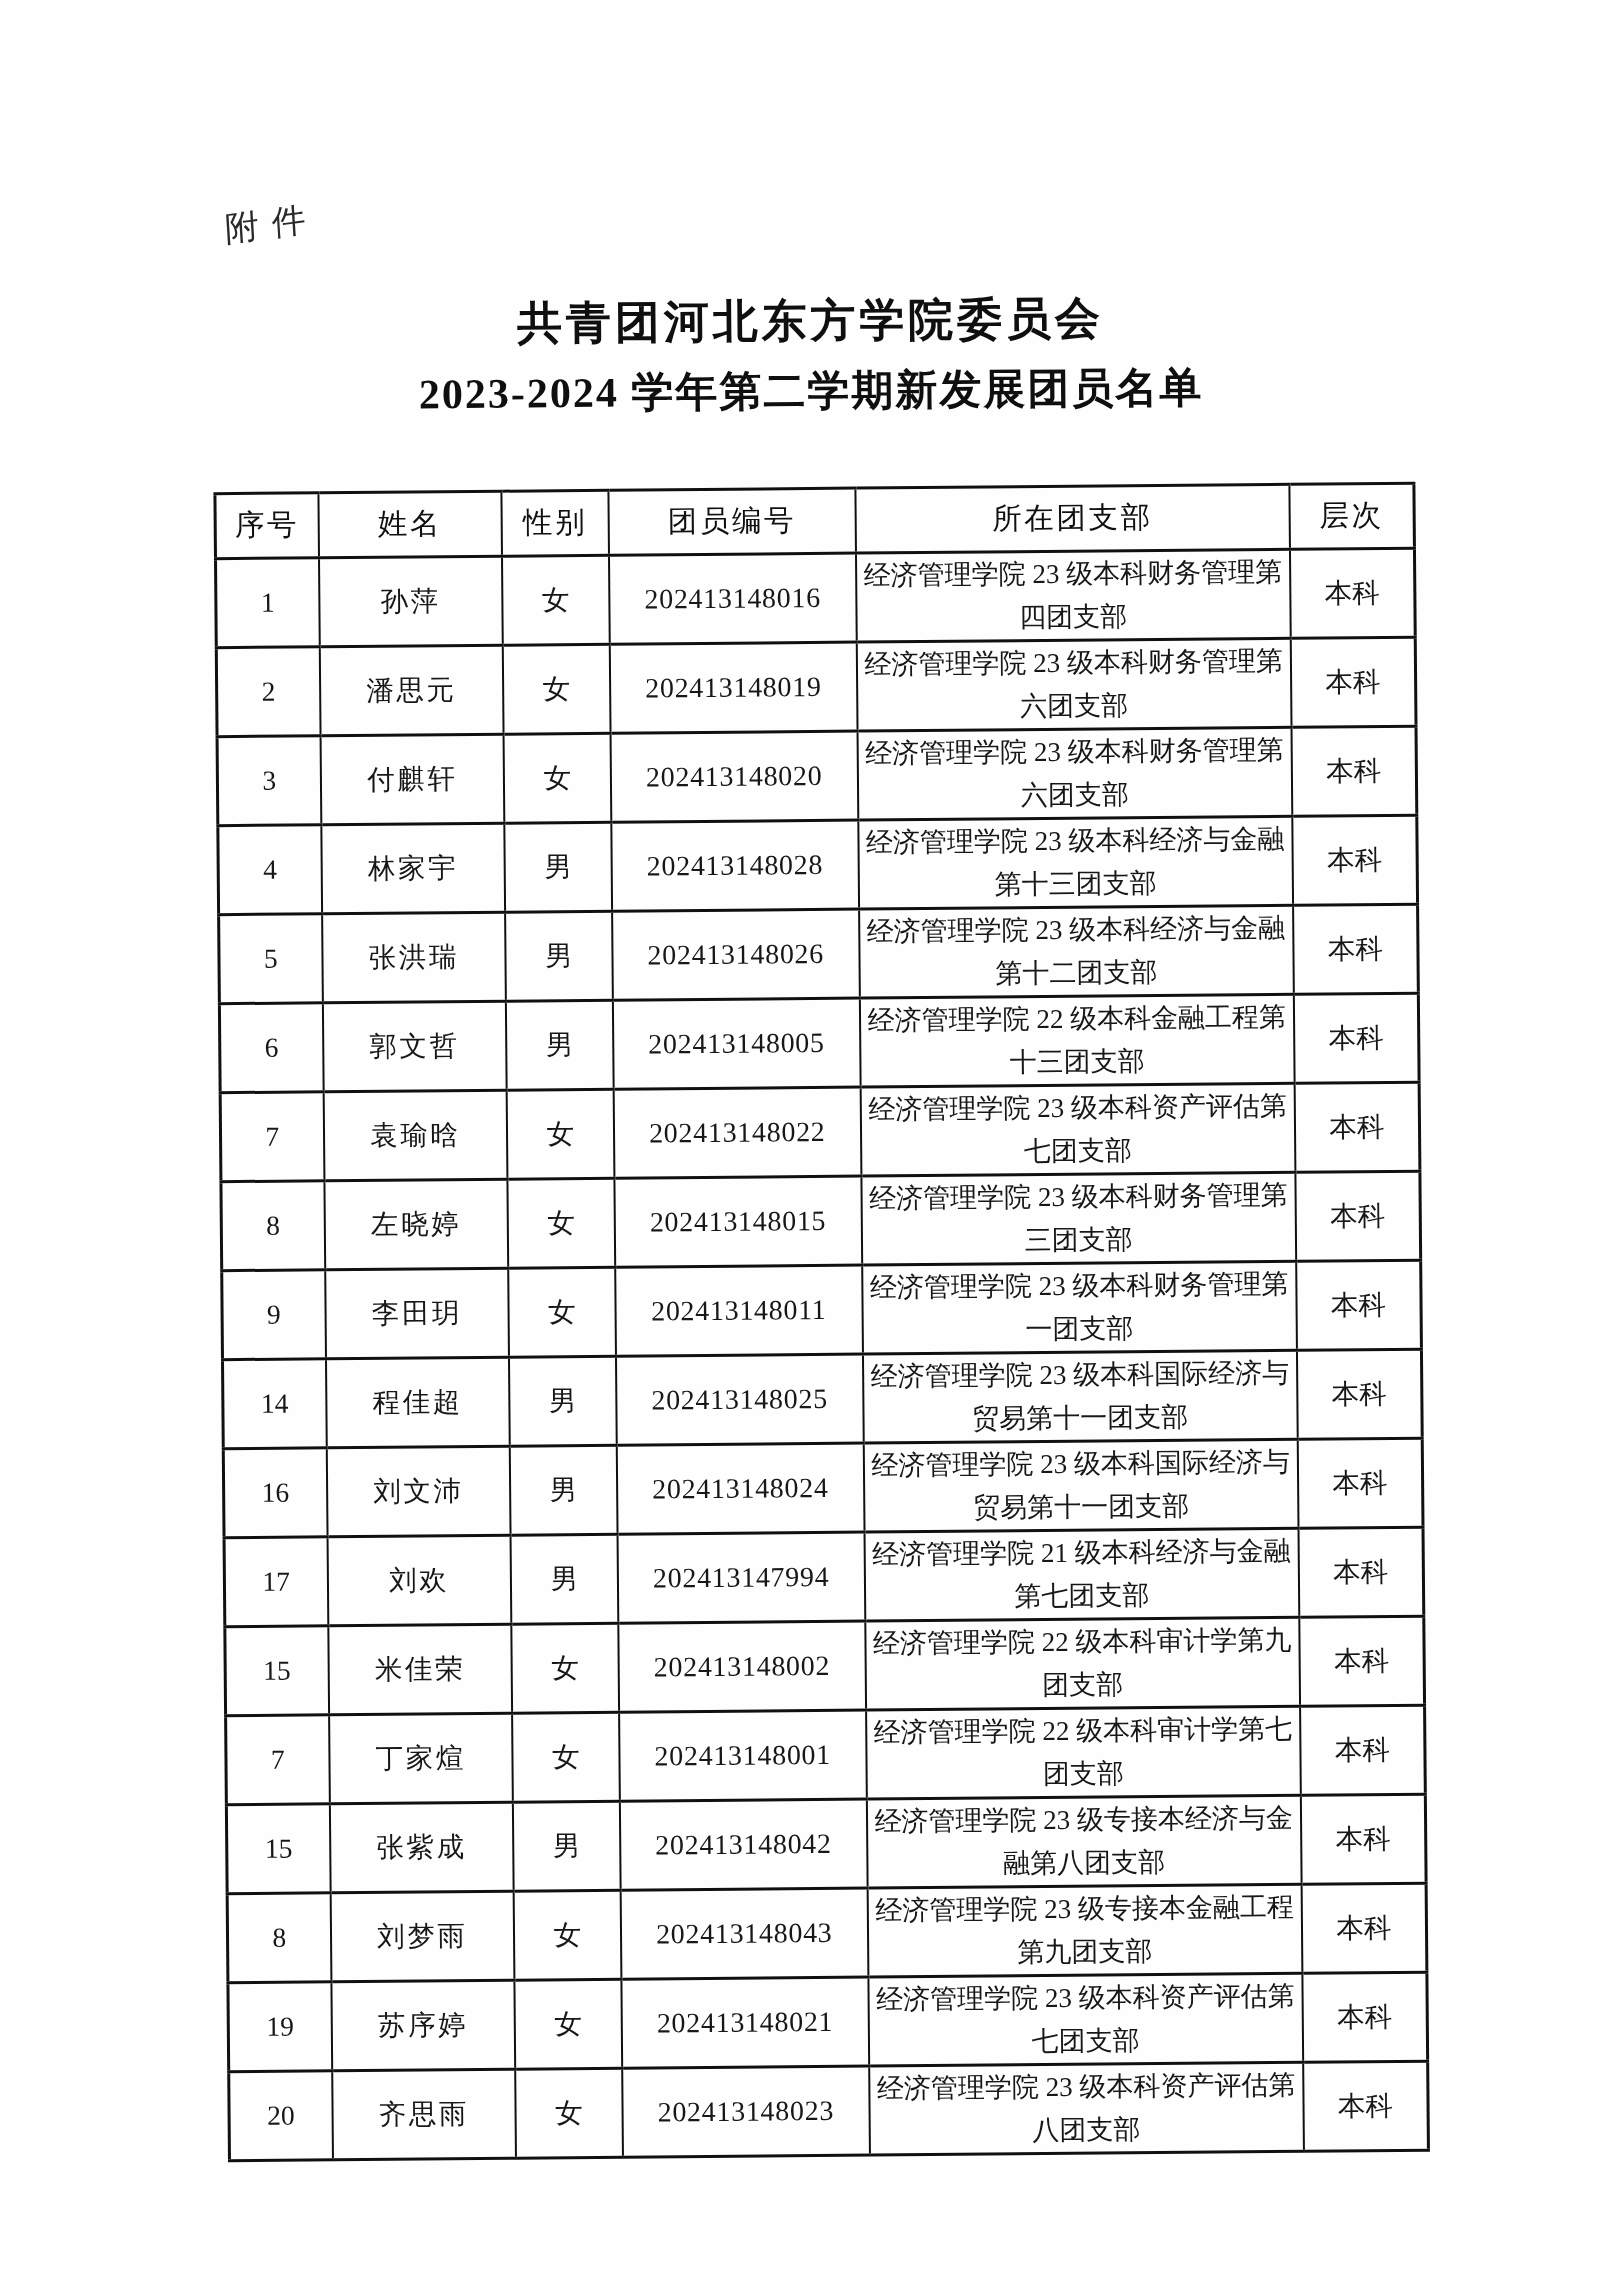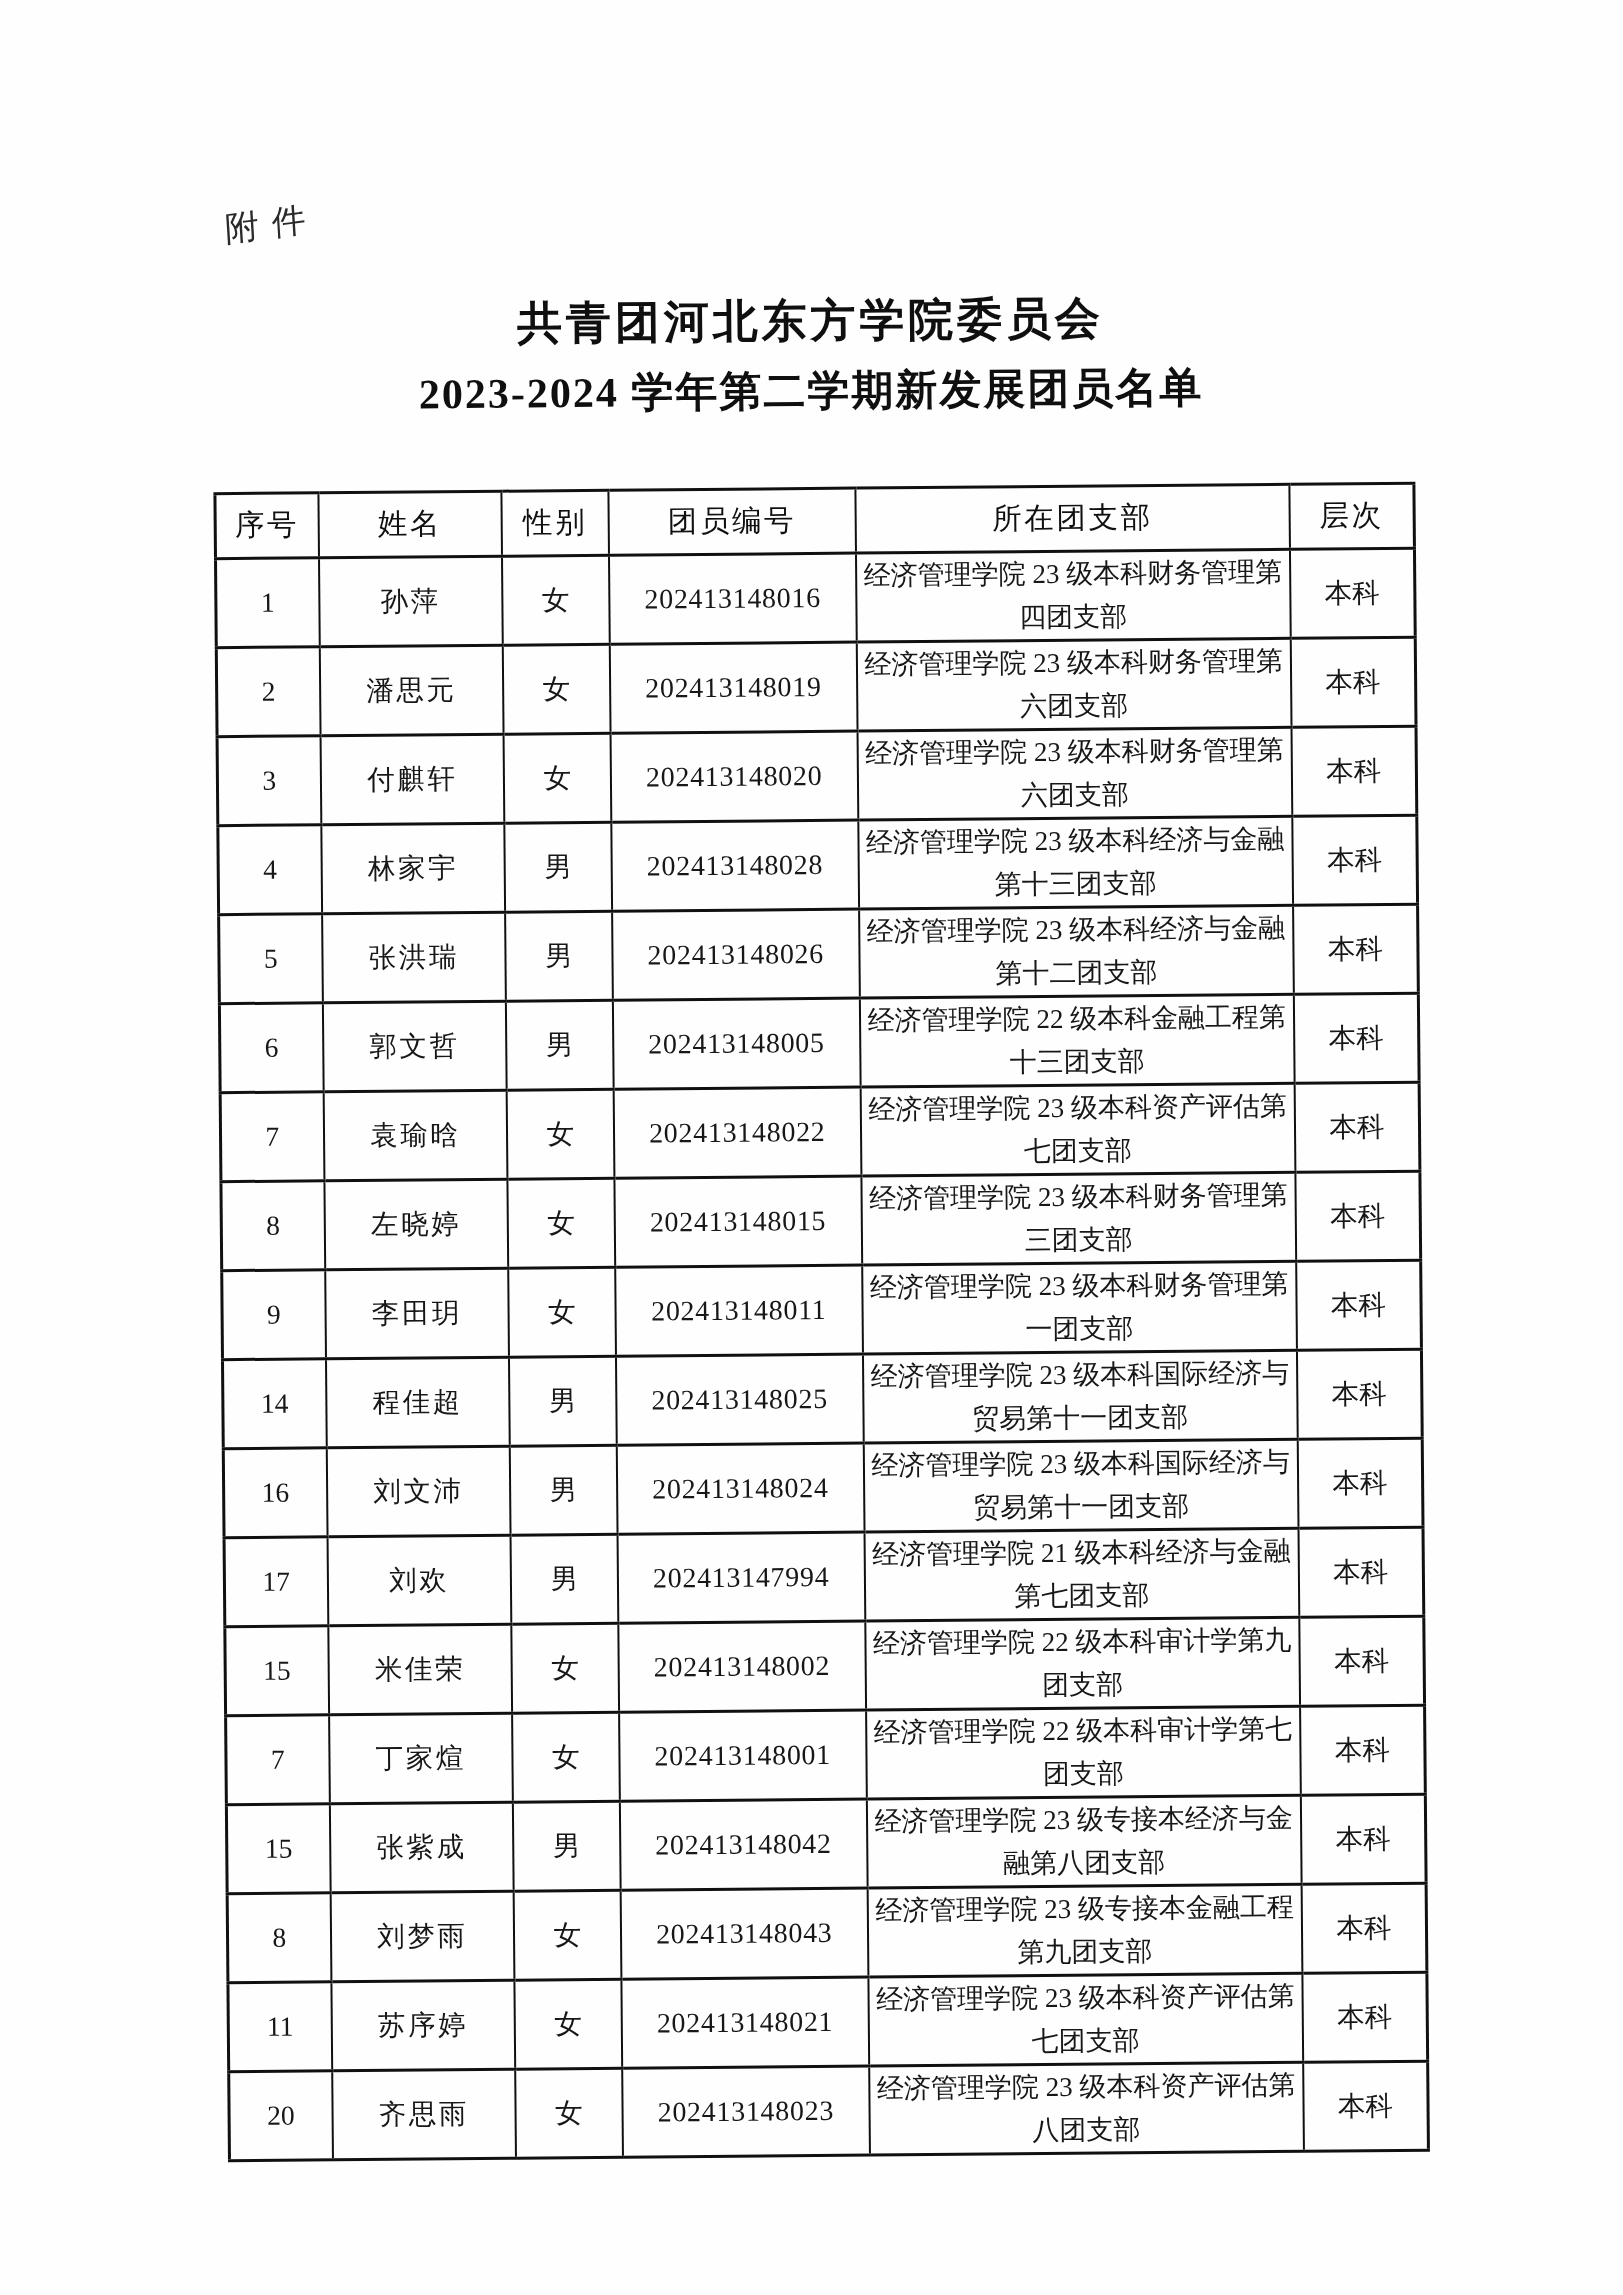--- a/index.html
+++ b/index.html
@@ -271,21 +271,21 @@
   <tr>
     <td class="c-no">8</td>
     <td class="c-name">刘梦雨</td>
     <td class="c-gender">女</td>
     <td class="c-id">202413148043</td>
     <td class="c-branch">经济管理学院 23 级专接本金融工程第九团支部</td>
     <td class="c-level">本科</td>
   </tr>
 
   <tr>
-    <td class="c-no">11</td>
+    <td class="c-no">19</td>
     <td class="c-name">苏序婷</td>
     <td class="c-gender">女</td>
     <td class="c-id">202413148021</td>
     <td class="c-branch">经济管理学院 23 级本科资产评估第七团支部</td>
     <td class="c-level">本科</td>
   </tr>
 
   <tr>
     <td class="c-no">20</td>
     <td class="c-name">齐思雨</td>

